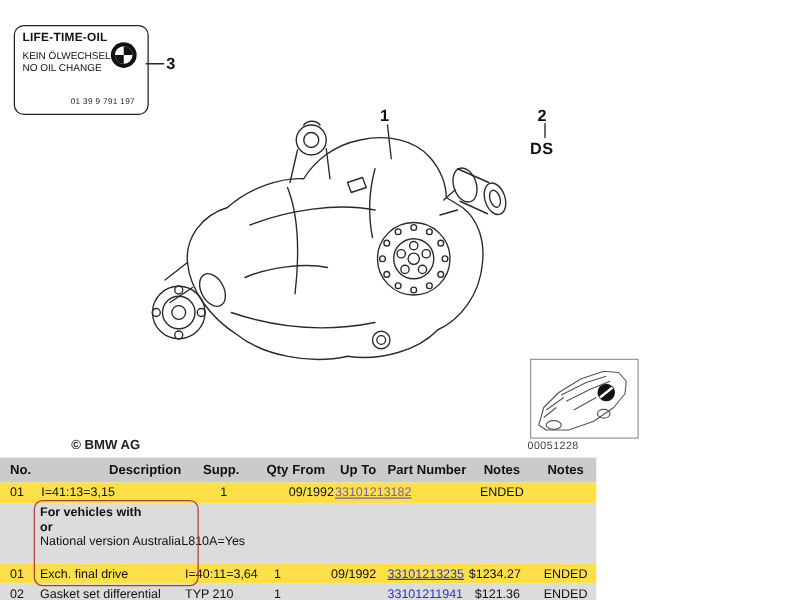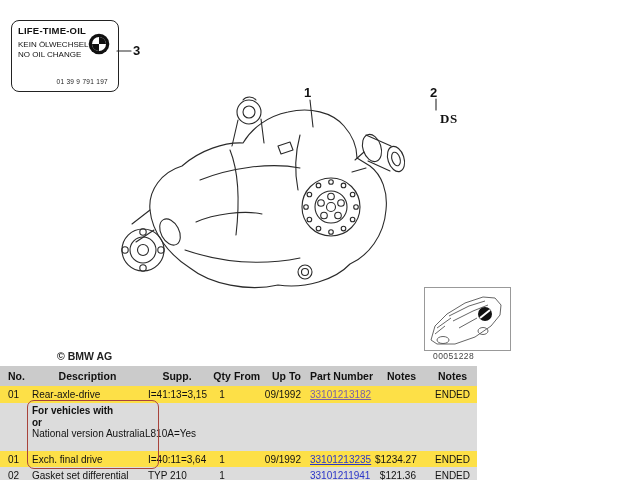--- a/index.html
+++ b/index.html
@@ -14,43 +14,43 @@
   }
   .oil-title{position:absolute;left:6px;top:4px;font-size:9.5px;font-weight:bold;letter-spacing:.2px;}
   .oil-sub{position:absolute;left:6px;top:19px;font-size:8px;line-height:9.5px;}
   .oil-roundel{position:absolute;right:8px;top:12px;}
   .oil-pn{position:absolute;right:10px;bottom:6px;font-size:6.5px;letter-spacing:.3px;color:#222;}
   
   .callout{position:absolute;font-size:13px;font-weight:bold;color:#111;}
   .co-3{left:133px;top:43px;}
   .co-1{left:304px;top:85px;}
   .co-2{left:430px;top:85px;}
-  .co-ds{left:440px;top:111px;letter-spacing:.5px;font-family:Liberation Serif, serif;}
+  .co-ds{left:424px;top:111px;letter-spacing:.5px;}
   
   .diagram{position:absolute;left:0;top:0;}
   
   .car-box{position:absolute;left:424px;top:287px;width:85px;height:62px;border:1px solid #999;background:#fff;}
-  .img-number{position:absolute;left:433px;top:351px;font-size:8.5px;color:#444;letter-spacing:.4px;}
+  .img-number{position:absolute;left:422px;top:351px;font-size:8.5px;color:#444;letter-spacing:.4px;}
   
   .copyright{position:absolute;left:57px;top:350px;font-size:10.5px;font-weight:bold;color:#222;}
   
   .parts-table{position:absolute;left:0;top:366px;width:477px;font-size:10px;}
   .t-row{display:grid;grid-template-columns:30px 115px 64px 22px 32px 42px 70px 53px 49px;align-items:center;}
   .t-head{background:#cbcbcb;font-weight:bold;height:20px;font-size:10.5px;}
   .t-row>div{white-space:nowrap;}
   .c-no{padding-left:8px;text-align:left;}
   .c-desc{padding-left:2px;text-align:left;}
   .c-supp{padding-left:3px;text-align:left;}
   .c-qty{padding-left:4px;text-align:center;}
   .c-from{text-align:center;}
   .c-upto{text-align:right;padding-right:4px;}
   .c-part{padding-left:5px;text-align:left;}
   .c-price{text-align:right;padding-right:12px;}
   .c-notes{text-align:center;}
-  .t-head .c-desc{text-align:center;padding-left:0;}
+  .t-head .c-desc{text-align:right;padding-left:0;}
   .t-head .c-supp{text-align:center;padding-left:0;}
   .t-head .c-price{text-align:center;padding-right:0;}
   .row-white{background:#fde047;height:17px;}
   .row-gray{background:#dcdcdc;height:16px;}
   .row-h16{height:16px;}
   .group-band{background:#dcdcdc;position:relative;height:48px;}
   .group-inner{position:absolute;left:32px;top:2px;font-size:10px;line-height:11.5px;}
   .group-line{position:relative;white-space:nowrap;}
   .group-supp{position:absolute;left:113px;top:0;white-space:nowrap;}
   .bold{font-weight:bold;}
@@ -185,21 +185,20 @@
       <div class="c-qty">Qty</div>
       <div class="c-from">From</div>
       <div class="c-upto">Up To</div>
       <div class="c-part">Part Number</div>
       <div class="c-price">Notes</div>
       <div class="c-notes">Notes</div>
     </div>
 
     <div class="t-row row-white">
       <div class="c-no">01</div>
-      <div class="c-desc">Rear-axle-drive</div>
       <div class="c-supp">I=41:13=3,15</div>
       <div class="c-qty">1</div>
       <div class="c-from"></div>
       <div class="c-upto">09/1992</div>
       <div class="c-part"><a class="part-link lnk-visited">33101213182</a></div>
       <div class="c-price"></div>
       <div class="c-notes">ENDED</div>
     </div>
 
     <div class="group-band">

